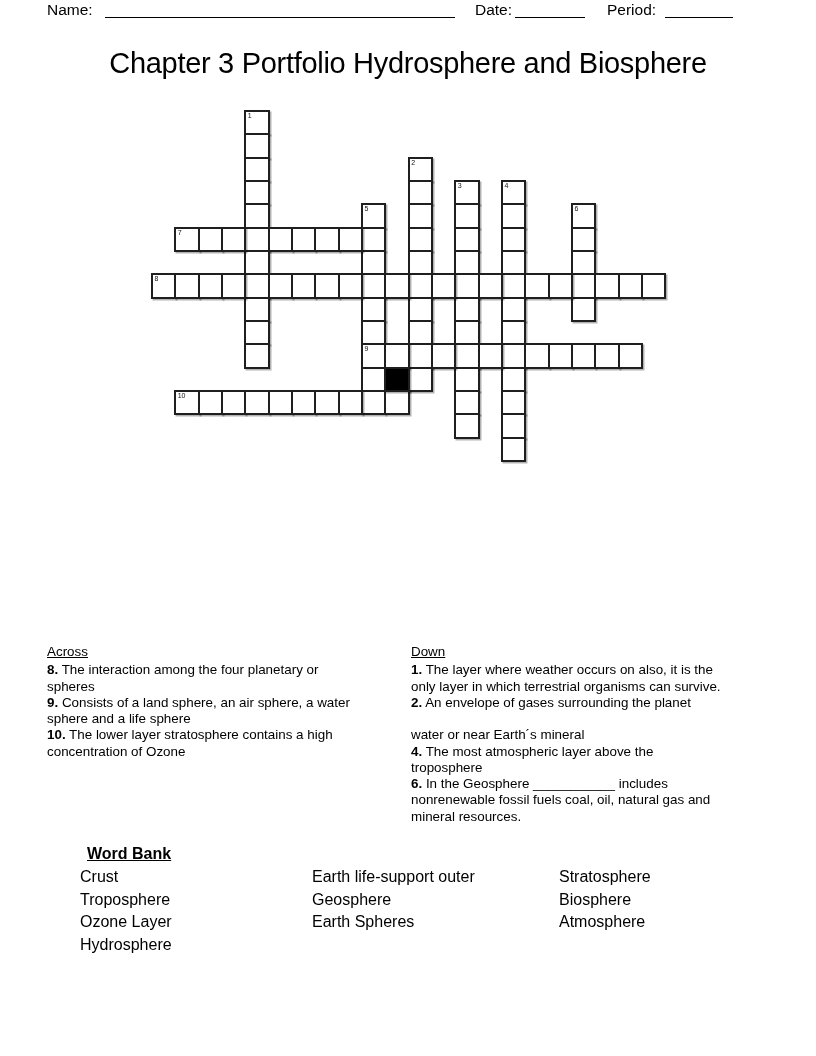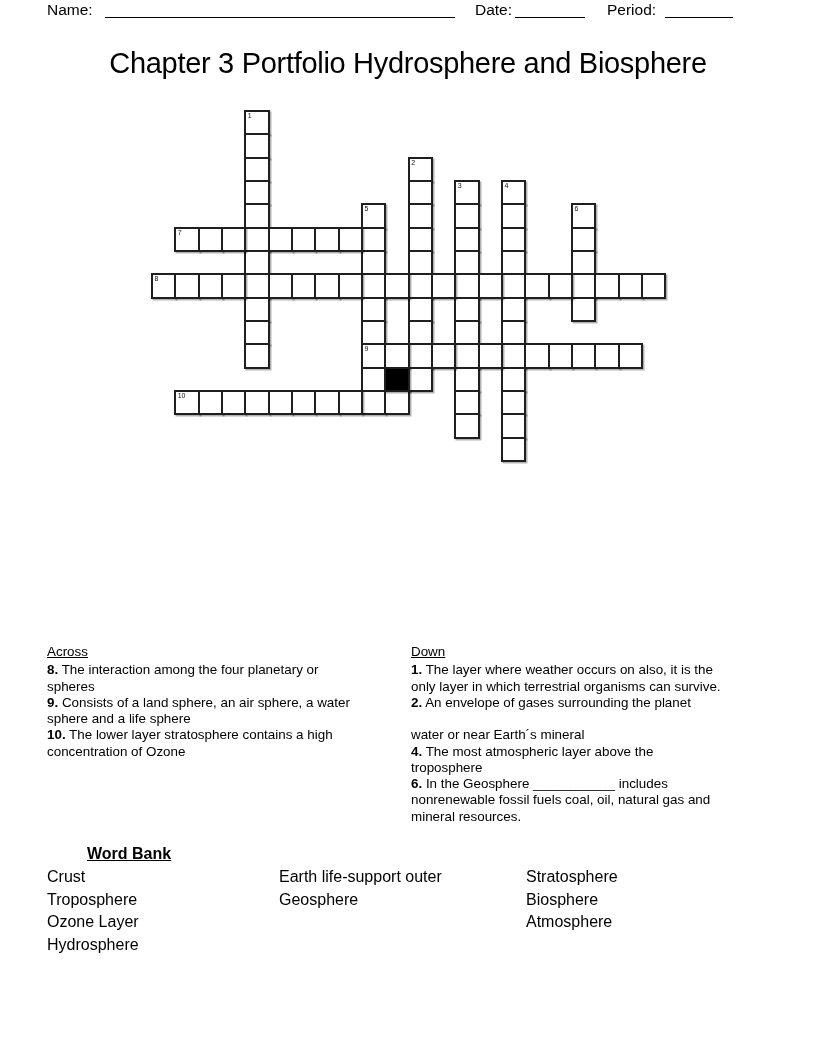--- a/index.html
+++ b/index.html
@@ -34,21 +34,21 @@
   .clue-heading{font-weight:normal;text-decoration:underline;margin:16px 0 2px 0;}
   .clue{margin:0;}
   .clue b{font-weight:bold;}
   .clue .cline{white-space:nowrap;}
   
   .wb-heading{
     position:absolute;left:47px;top:844px;font-size:16px;font-weight:bold;
     text-decoration:underline;line-height:20px;margin-left:40px;
   }
   .wb-col{position:absolute;top:866px;font-size:16px;line-height:22.7px;}
-  .wb-item{white-space:nowrap;}
+  .wb-item{white-space:nowrap;margin-left:33px;}
 </style>
 </head>
 <body>
 
 <div class="page">
 
   <div>
     <span class="hlabel" style="left:47px">Name:</span>
     <span class="hline" style="left:105px;width:350px"></span>
     <span class="hlabel" style="left:475px">Date:</span>
@@ -205,20 +205,21 @@
   <div id="wordbank">
       <div class="wb-col" style="left: 47px;">
         <div class="wb-item">Crust</div>
         <div class="wb-item">Troposphere</div>
         <div class="wb-item">Ozone Layer</div>
         <div class="wb-item">Hydrosphere</div>
       </div>
       <div class="wb-col" style="left: 279px;">
         <div class="wb-item">Earth life-support outer</div>
         <div class="wb-item">Geosphere</div>
+        <div class="wb-item">Earth Spheres</div>
       </div>
       <div class="wb-col" style="left: 526px;">
         <div class="wb-item">Stratosphere</div>
         <div class="wb-item">Biosphere</div>
         <div class="wb-item">Atmosphere</div>
       </div>
     </div>
 
 </div>
 

